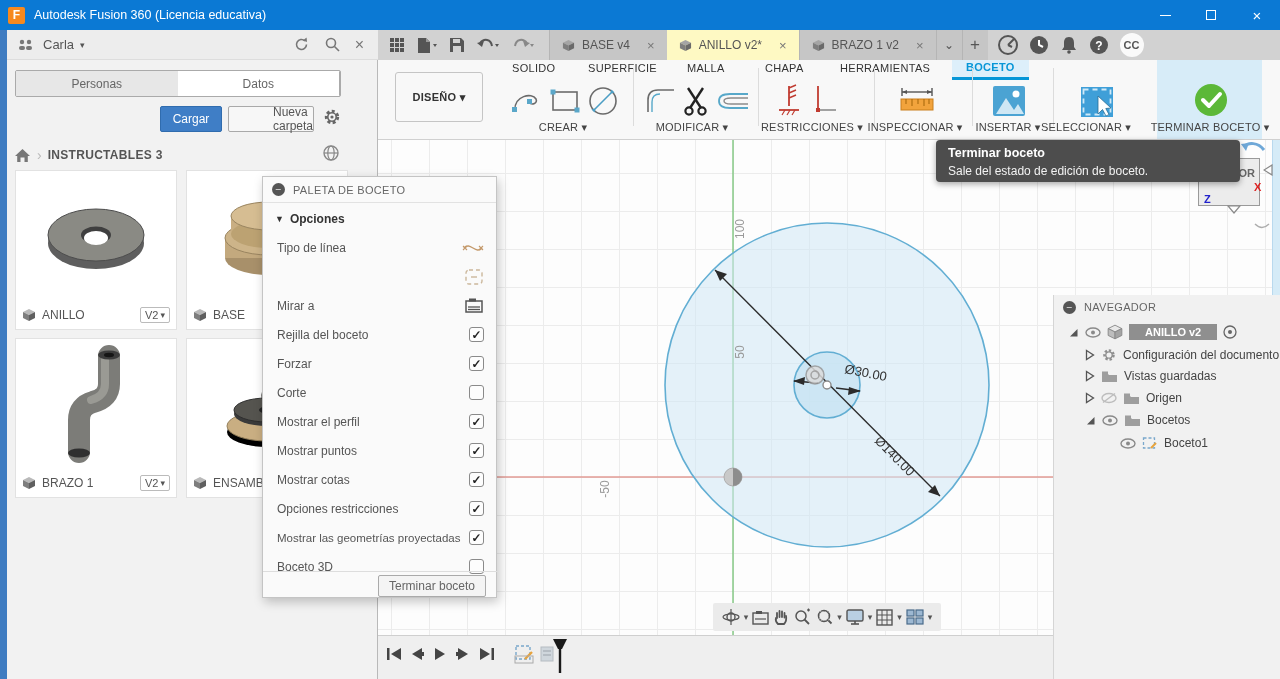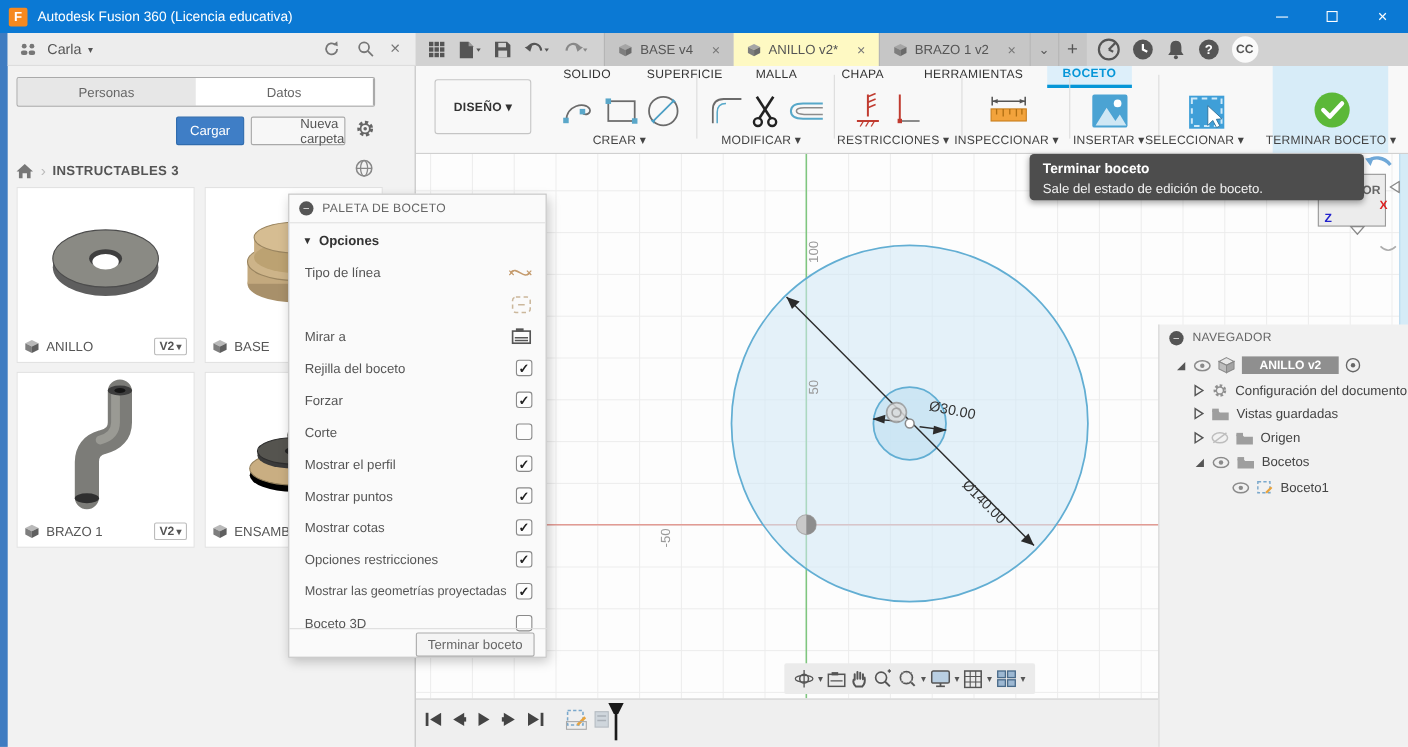--- a/index.html
+++ b/index.html
@@ -34,21 +34,21 @@
   .btn-blue { left:160px; top:106px; width:62px; height:26px; background:#3f7ec6; color:#fff; border:1px solid #306cae; border-radius:2px; font-size:12px; display:flex; align-items:center; justify-content:center; }
   .btn-plain { left:228px; top:106px; width:86px; height:26px; background:#f7f7f7; color:#555; border:1px solid #a9a9a9; border-radius:2px; font-size:12px; display:flex; align-items:center; justify-content:center;padding-left:44px; }
   #gear-btn { left:322px; top:107px; }
   #breadcrumb { left:14px; top:144px; width:350px; height:22px; display:flex; align-items:center; color:#555; }
   #breadcrumb .crumb { font-weight:bold; font-size:12px; color:#555; letter-spacing:.3px; margin-left:6px; }
   #breadcrumb .chev { color:#bbb; font-size:14px; margin-left:6px; }
   #globe-ic { left:322px; top:144px; }
   .card { background:#fff; border:1px solid #e2e2e2; position:absolute; width:162px; height:160px; }
   .card .img { width:160px; height:130px; display:flex; align-items:center; justify-content:center; }
   .card .foot { height:28px; display:flex; align-items:center; padding:0 6px; color:#555; font-size:12px; gap:6px; }
-  .vbadge { margin-left:auto; border:1px solid #bbb; background:#fff; border-radius:2px; font-size:11px; color:#555; padding:1px 4px; display:flex; align-items:center; gap:2px;font-weight:bold; }
+  .vbadge { margin-left:auto; border:1px solid #bbb; background:#fff; border-radius:2px; font-size:11px; color:#555; padding:1px 4px; display:flex; align-items:center; gap:2px; }
   .caret { font-size:9px; color:#555; }
 
   
   #tabstrip { left:378px; top:30px; width:902px; height:30px; background:#d2d2d2; display:flex; align-items:center; }
   .strip-ic { margin-left:11px; }
   .doctab { height:30px; display:flex; align-items:center; gap:7px; padding:0 12px; font-size:12px; color:#555; }
   .doctab.inactive { background:#c6c6c6; border-left:1px solid #b5b5b5; }
   .doctab.active { background:#fef9c3; }
   .doctab .x { color:#777; font-size:13px; margin-left:10px; }
   .sqbtn { width:26px; height:30px; display:flex; align-items:center; justify-content:center; background:#c6c6c6; border-left:1px solid #b5b5b5; color:#555; }

